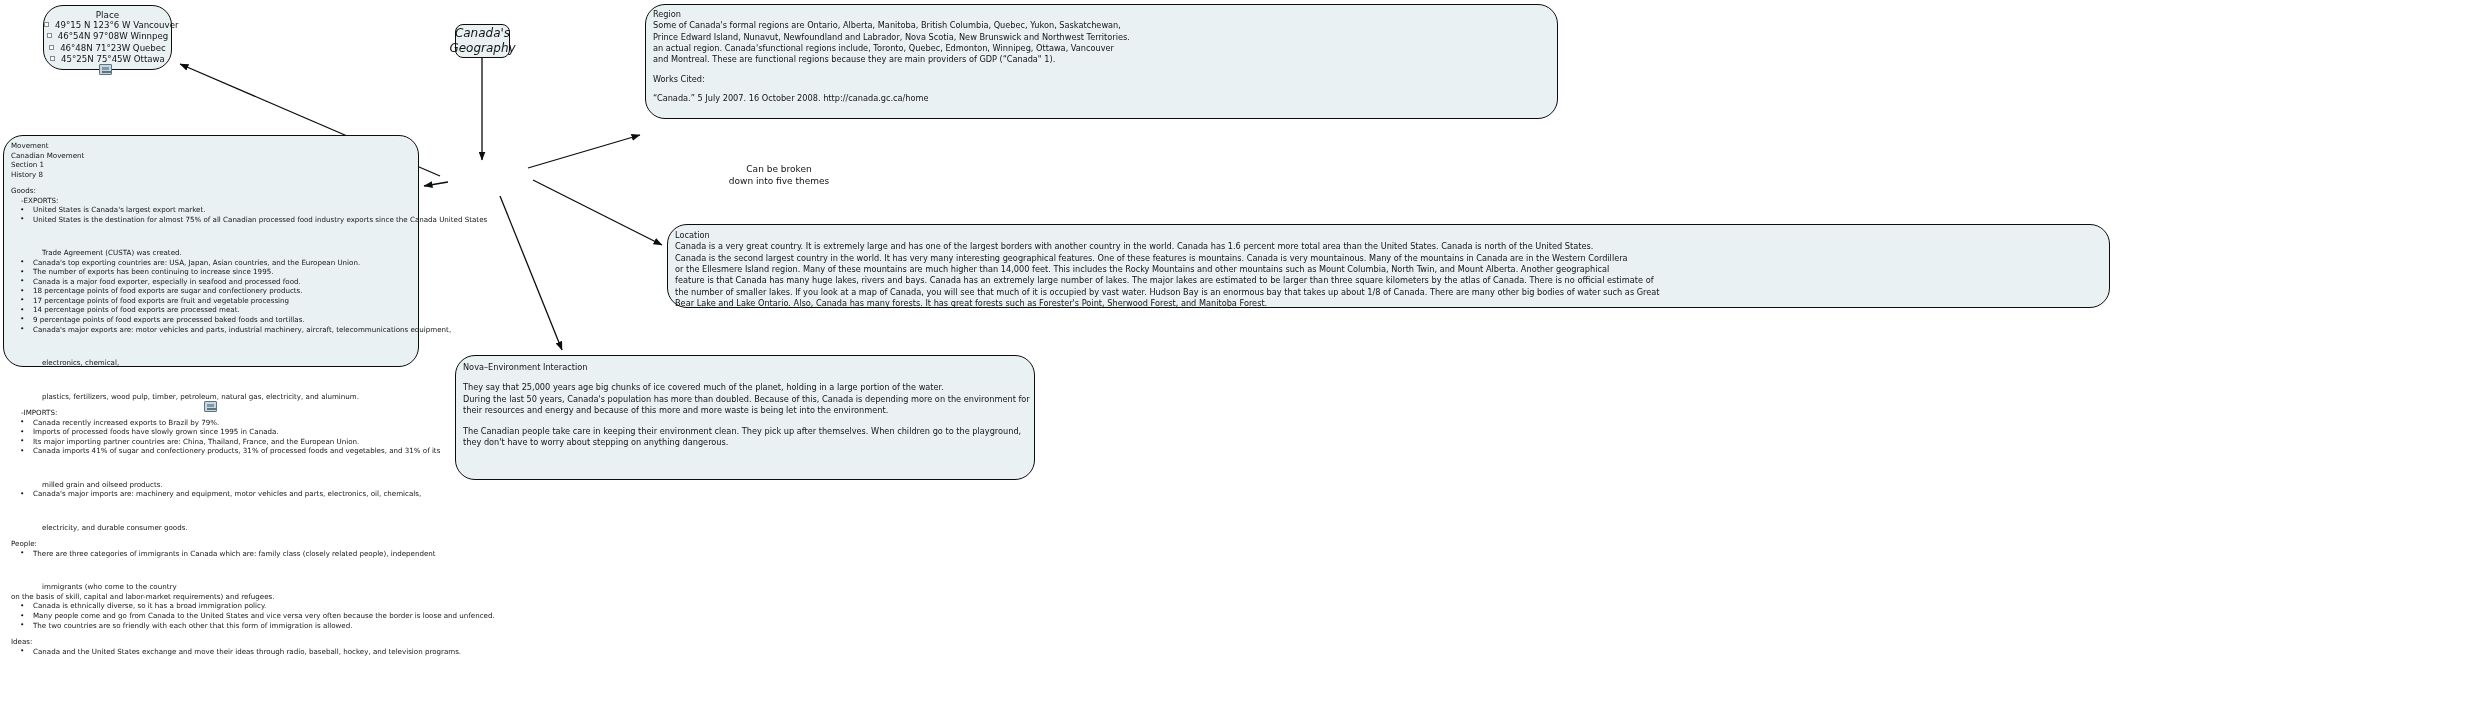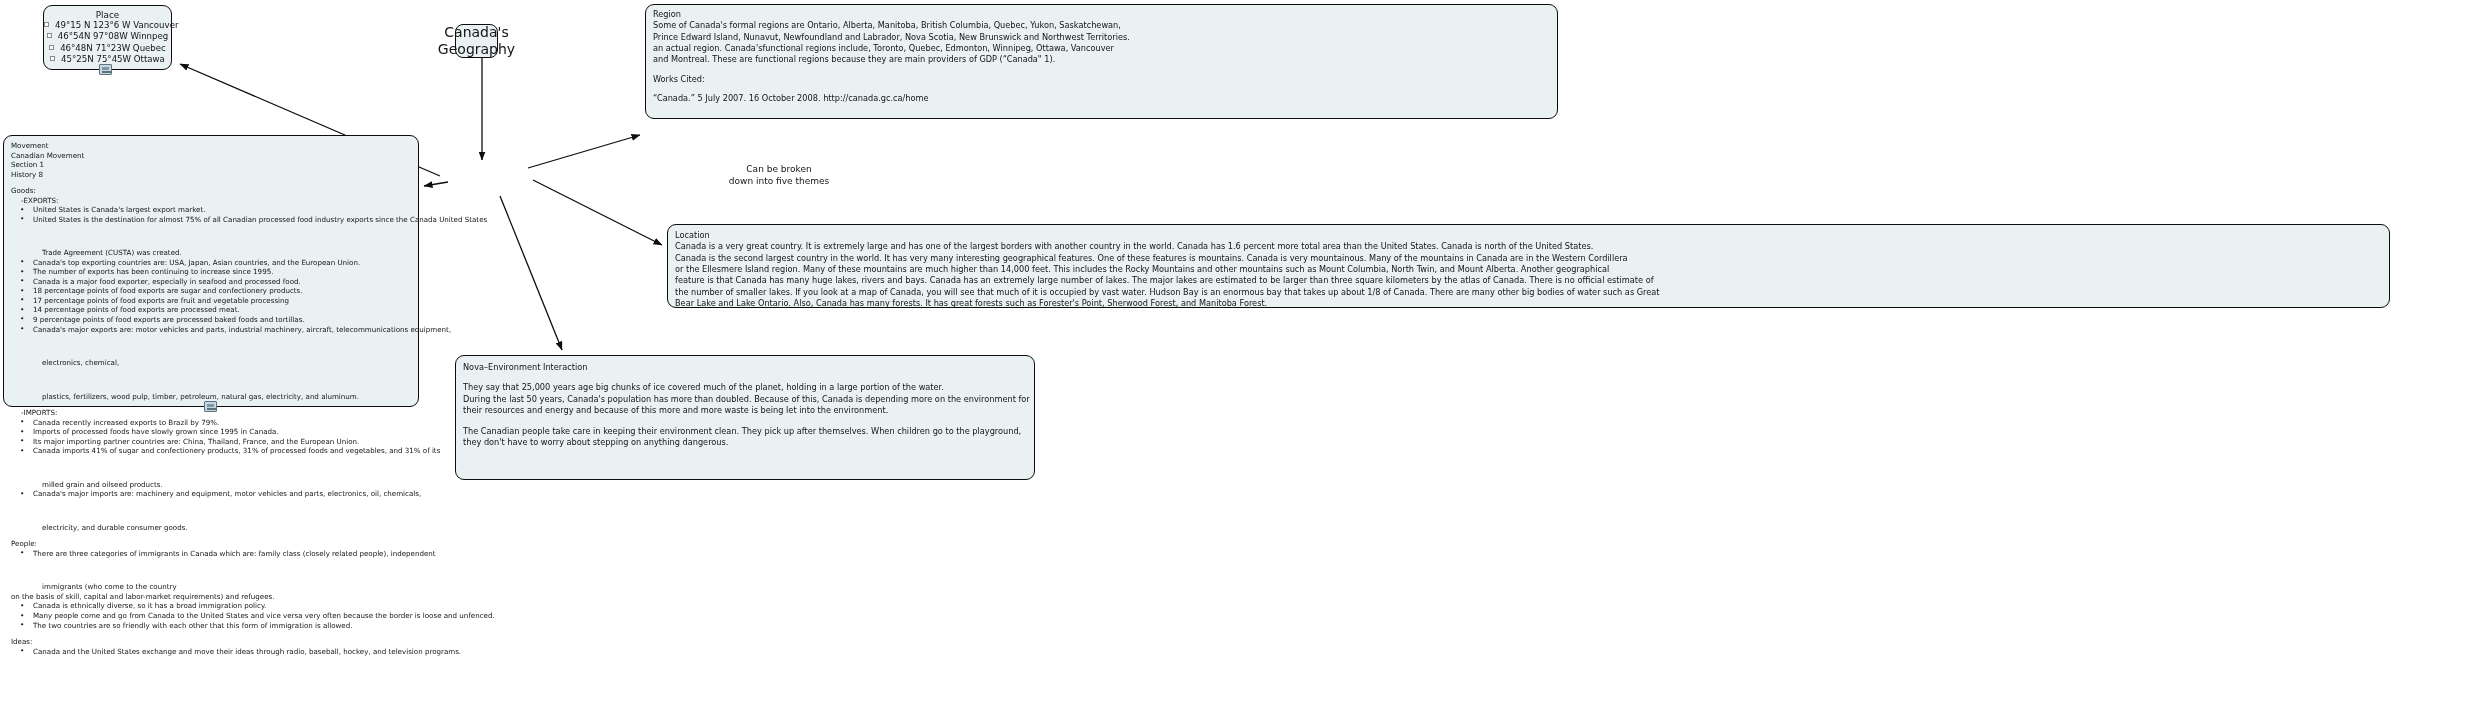--- a/index.html
+++ b/index.html
@@ -18,21 +18,21 @@
   svg.connectors {
     position: absolute;
     left: 0; top: 0;
     width: 2471px; height: 718px;
     pointer-events: none;
   }
   .node {
     position: absolute;
     background: #e9f1f3;
     border: 1.4px solid #0d0d0d;
-    border-radius: 9px;
+    border-radius: 20px;
     color: #141414;
     overflow: visible;
   }
   .node.central {
     border-radius: 8px;
     text-align: center;
     display: flex;
     flex-direction: column;
     align-items: center;
     justify-content: center;
@@ -63,21 +63,21 @@
     display: inline-block;
     width: 5px; height: 5px;
     border: 1px solid #8b8b8b;
     background: #fbfbfb;
     vertical-align: 1px;
     margin-right: 6px;
   }
 
   
   #movement-box {
-    left: 3px; top: 135px; width: 416px; height: 272px;
+    left: 3px; top: 135px; width: 416px; height: 232px;
     font-size: 7.1px;
     padding: 5px 0 4px 7px;
     line-height: 1.345;
   }
   #movement-box .ln { display: block; white-space: nowrap; }
   #movement-box .bullet { padding-left: 22px; position: relative; }
   #movement-box .bullet::before {
     content: "\2022";
     position: absolute; left: 9px; top: -0.5px;
     font-size: 7.4px;
@@ -91,41 +91,42 @@
     left: 645px; top: 4px; width: 913px; height: 115px;
     font-size: 8.2px;
     padding: 4px 0 0 7px;
     line-height: 1.385;
   }
   #region-box .ln { display: block; white-space: nowrap; }
   #region-box .sp { display: block; height: 8px; }
 
   
   #location-box {
-    left: 667px; top: 224px; width: 1723px; height: 84px;
+    left: 667px; top: 224px; width: 1443px; height: 84px;
     font-size: 8.2px;
     padding: 5px 8px 0 7px;
     line-height: 1.38;
   }
   #location-box .ln { display: block; white-space: nowrap; }
 
   
   #hei-box {
     left: 455px; top: 355px; width: 580px; height: 125px;
     font-size: 8.2px;
     padding: 6px 0 0 7px;
     line-height: 1.4;
   }
   #hei-box .ln { display: block; white-space: nowrap; }
   #hei-box .sp { display: block; height: 9px; }
 
   
   #central-node {
-    left: 455px; top: 24px; width: 43px; height: 34px;
-    font-size: 14px;
+    left: 455px; top: 24px; width: 55px; height: 34px;
+    font-size: 12px;
+    font-style: italic;
   }
 
   #theme-label {
     left: 679px; top: 164px; width: 200px;
     font-size: 9px;
     transform: translateX(-100px);
     left: 779px;
   }
 
   .stamp {

